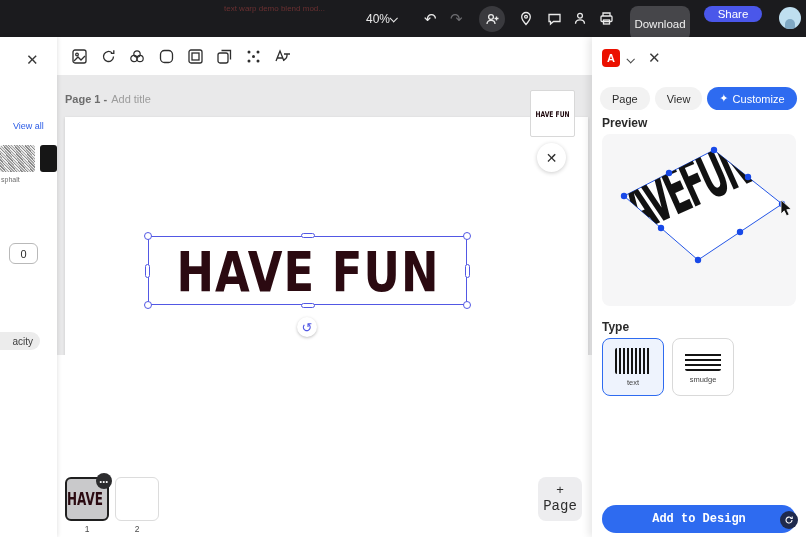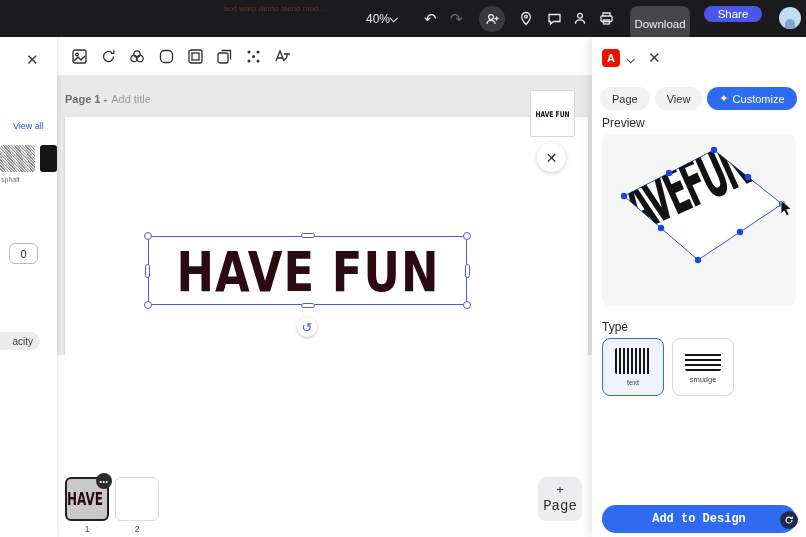--- a/index.html
+++ b/index.html
@@ -78,21 +78,21 @@
   
   .panel { position:absolute; left:592px; top:37px; width:214px; height:500px; background:#fff; box-shadow:-3px 0 8px rgba(0,0,0,.10); z-index:4; }
   .p-head { position:absolute; left:0; top:0; width:100%; height:42px; display:flex; align-items:center; padding:0 10px; gap:7px; }
   .p-logo { width:18px; height:18px; border-radius:4px; background:#eb1000; color:#fff; font-size:11px; font-weight:bold; display:flex; align-items:center; justify-content:center; }
   .p-title { font-size:12px; font-weight:bold; color:#2a2a2a; flex:1; }
   .p-chev { color:#4a4a4a; margin-right:8px; cursor:pointer; }
   .p-close { color:#3a3a3a; font-size:15px; cursor:pointer; }
   .p-tabs { position:absolute; left:8px; top:50px; display:flex; gap:5px; }
   .pill { height:23px; padding:0 12px; border-radius:12px; background:#f2f2f2; color:#2c2c2c; font-size:11px; display:flex; align-items:center; justify-content:center; cursor:pointer; white-space:nowrap; }
   .pill.active { color:#fff; gap:4px; }
-  .p-label { position:absolute; left:10px; font-size:12px; font-weight:normal; color:#2a2a2a; }
+  .p-label { position:absolute; left:10px; font-size:12px; font-weight:bold; color:#2a2a2a; }
   .preview-box { position:absolute; left:10px; top:97px; width:194px; height:172px; background:#f6f6f7; border-radius:8px; overflow:hidden; }
   .typecards { position:absolute; left:10px; top:301px; display:flex; gap:8px; }
   .tcard { width:62px; height:58px; border-radius:8px; background:#fff; border:1px solid #d9d9d9; display:flex; flex-direction:column; align-items:center; justify-content:center; gap:4px; cursor:pointer; }
   .tcard.sel { border:1.5px solid #2e6bf0; background:#eef3fd; }
   .tcard .tlabel { font-size:7.5px; color:#444; }
   .ic-mesh { width:36px; height:26px; background:repeating-linear-gradient(90deg,#141414 0 2px,transparent 2px 4px); border-radius:2px; }
   .ic-smudge { width:36px; height:20px; background:repeating-linear-gradient(0deg,#141414 0 2px,transparent 2px 5px); border-radius:2px; }
   .add-design { position:absolute; left:10px; top:468px; width:194px; height:28px; border-radius:14px; color:#fff; font-size:12px; font-weight:bold;
     display:flex; align-items:center; justify-content:center; cursor:pointer; }
   .corner-badge { position:absolute; left:780px; top:511px; width:18px; height:18px; border-radius:50%; background:#1f2a4d; z-index:6;

